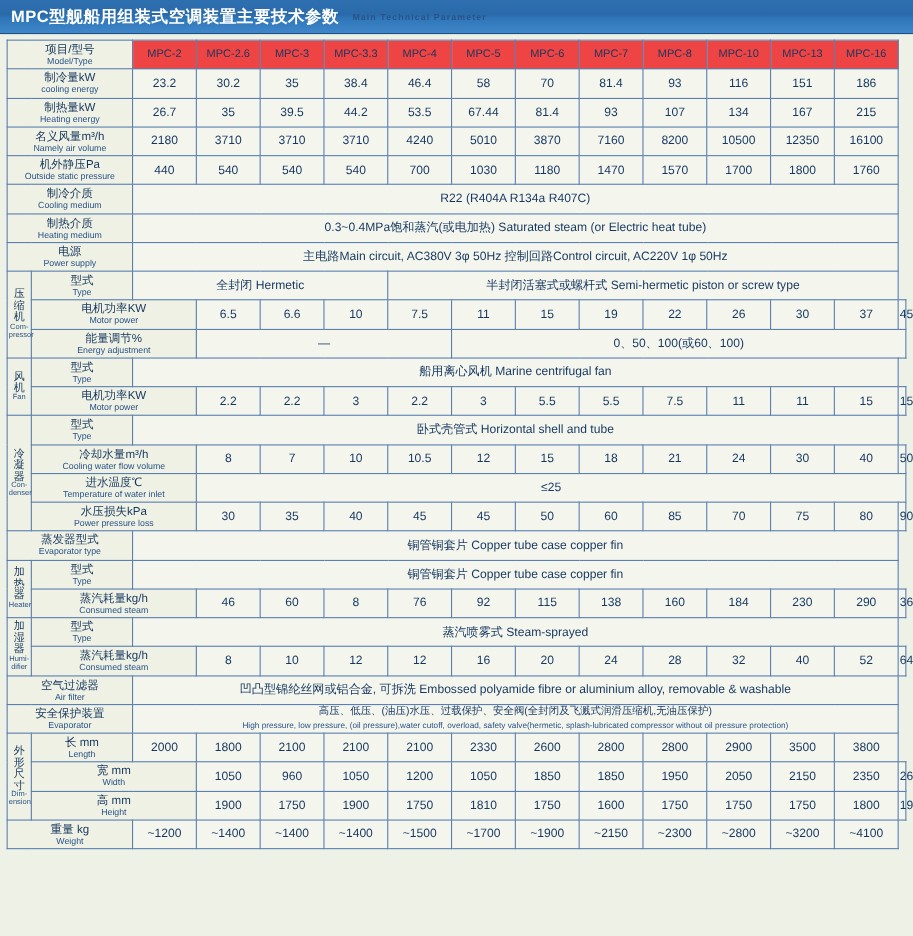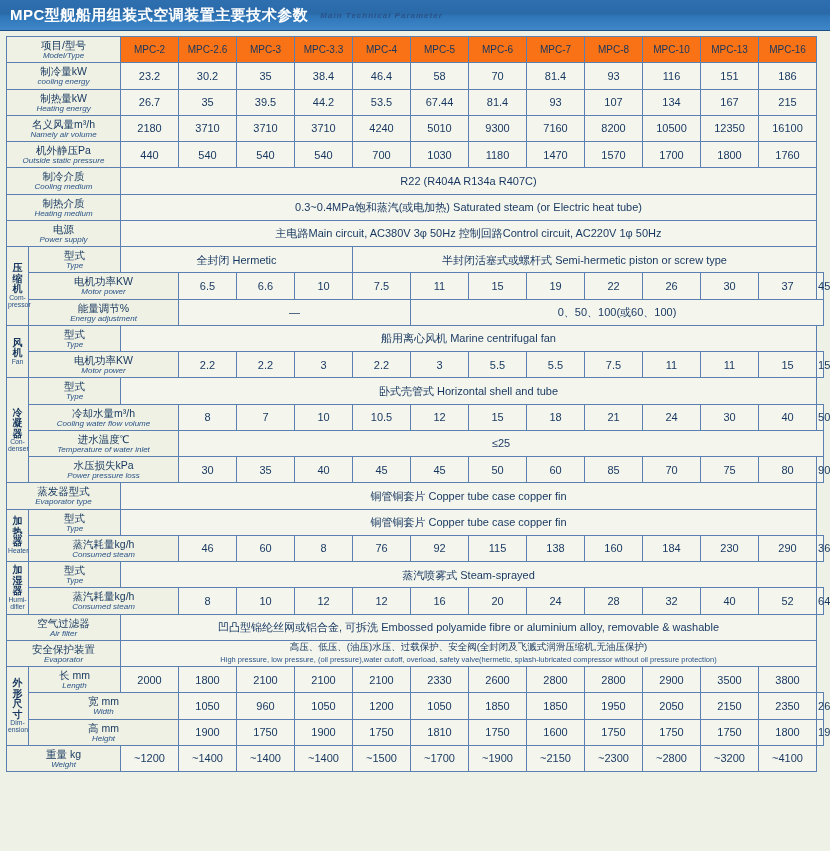--- a/index.html
+++ b/index.html
@@ -33,44 +33,43 @@
     border:1px solid #5a7fb0;
     text-align:center;
     vertical-align:middle;
     font-size:10px;
     padding:1px 1px;
     background:#f4f6ee;
     color:#16365f;
     line-height:1.1;
   }
   td.hdr{
-    background:#f97316;
+    background:#ef4444;
     font-size:10px;
   }
   td.rowlabel{
     background:#eef1e3;
     font-size:10px;
     padding:2px 2px;
     line-height:1.15;
     margin-top:40px;
   }
   td.sidelabel{
     background:#eef1e3;
     font-size:10px;
     width:22px;
     line-height:1.1;
   }
   .cn{display:block;font-size:10.5px;}
-  .en{display:block;font-size:8px;color:#2a5288;font-style:italic;}
+  .en{display:block;font-size:8px;color:#2a5288;}
   .cn-sm{display:block;font-size:9.5px;text-align:center;}
   .sidewrap{
     display:block;
     font-size:10px;
     line-height:1.05;
-    font-weight:bold;
   }
   .side-en{display:block;font-size:6.8px;color:#2a5288;line-height:1.0;}
   .val{font-size:11px;}
   .merged{font-size:11px;}
   .tiny{font-size:7.5px;color:#2a5288;}
   .colhdr{font-size:11px;font-weight:normal;}
 </style>
 </head>
 <body>
 
@@ -146,21 +145,21 @@
           <td class="rowlabel" colspan="2">
             <span class="cn">名义风量m³/h</span>
             <span class="en">Namely air volume</span>
           </td>
           <td class="val">2180</td>
           <td class="val">3710</td>
           <td class="val">3710</td>
           <td class="val">3710</td>
           <td class="val">4240</td>
           <td class="val">5010</td>
-          <td class="val">9300</td>
+          <td class="val">3870</td>
           <td class="val">7160</td>
           <td class="val">8200</td>
           <td class="val">10500</td>
           <td class="val">12350</td>
           <td class="val">16100</td>
         </tr>
         <tr>
           <td class="rowlabel" colspan="2">
             <span class="cn">机外静压Pa</span>
             <span class="en">Outside static pressure</span>

